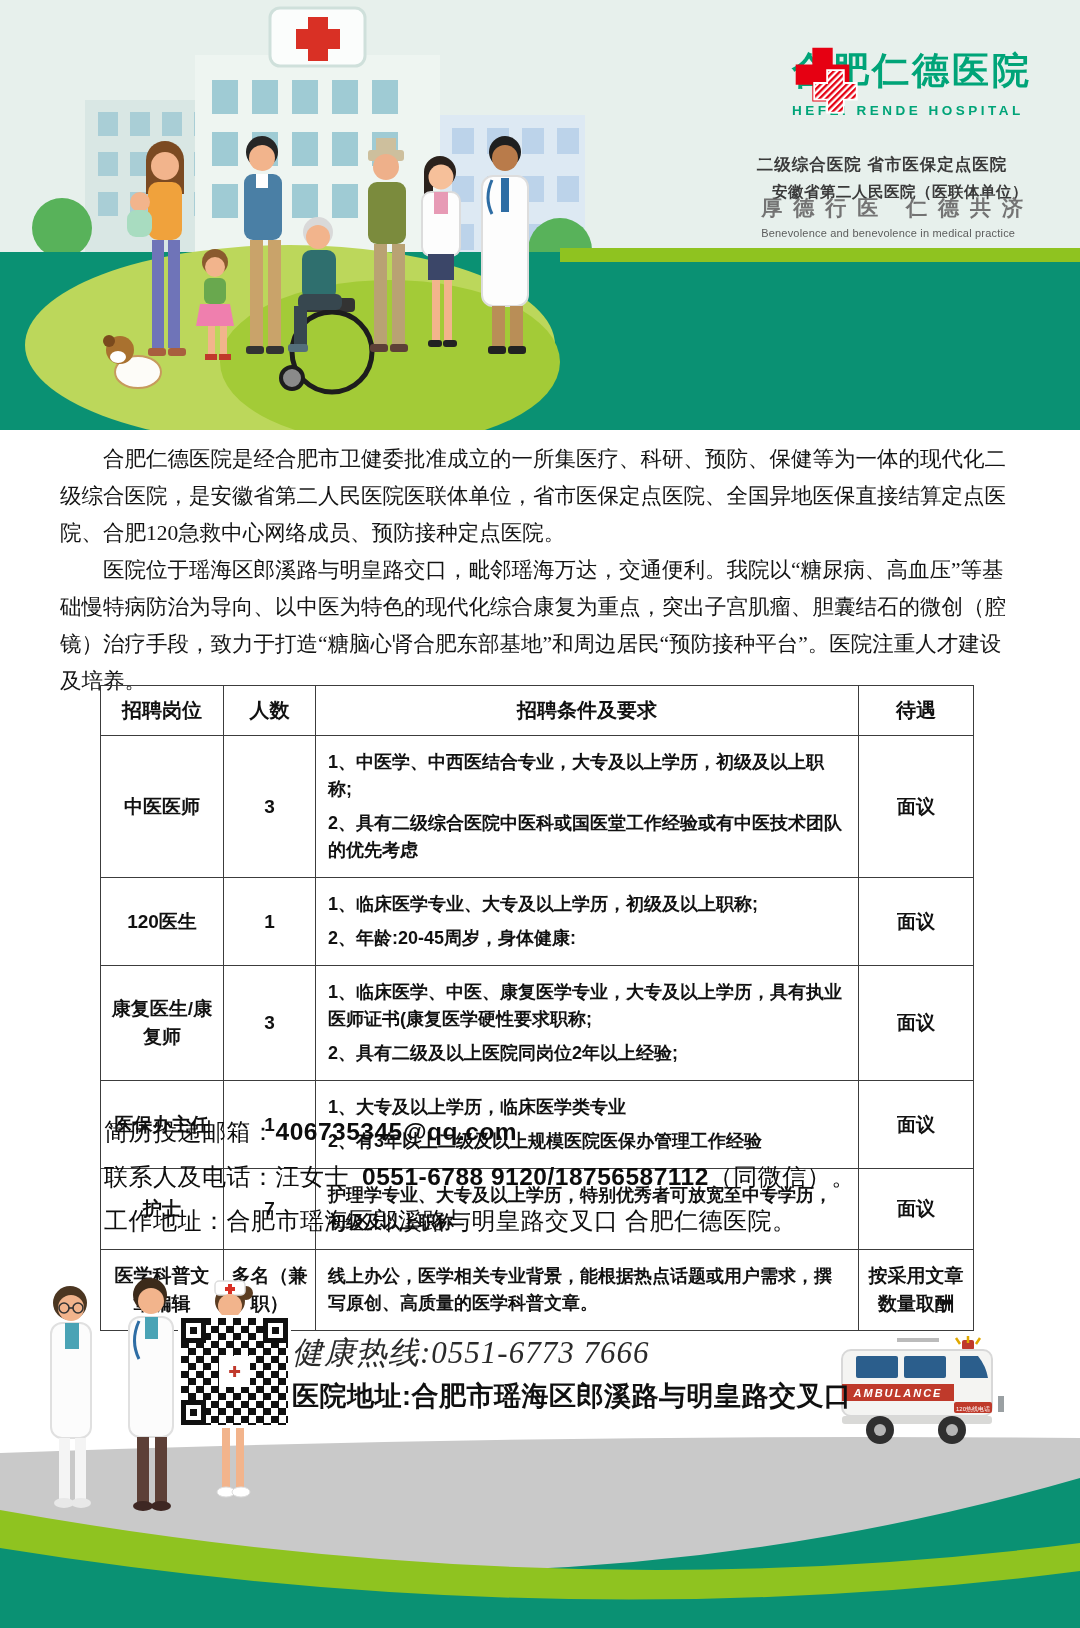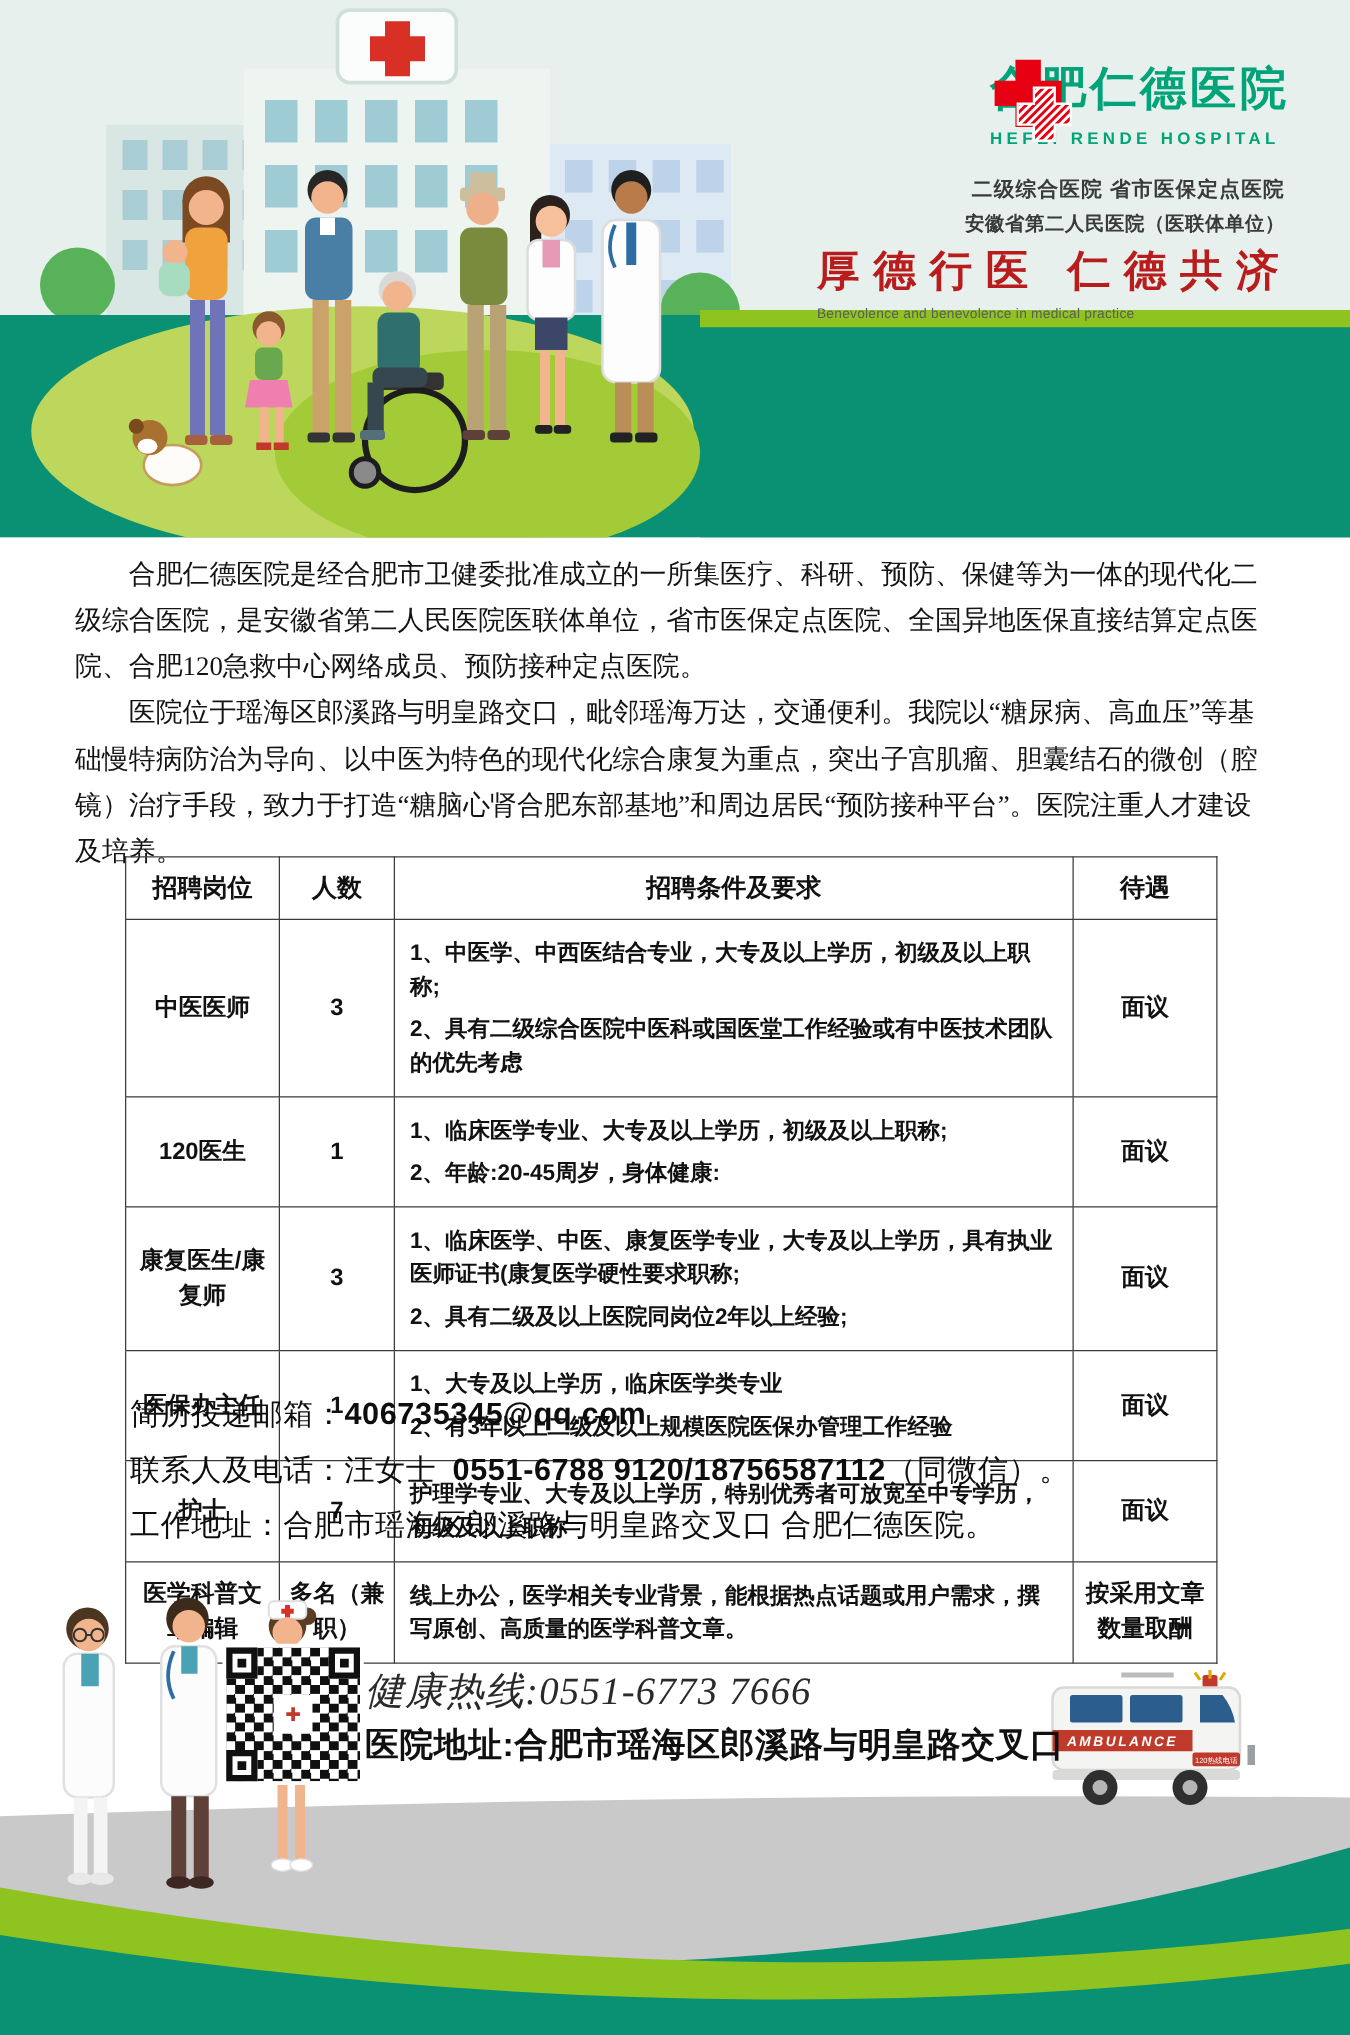--- a/index.html
+++ b/index.html
@@ -8,25 +8,25 @@
     position:relative; width:1080px; height:1628px; margin:0 auto;
     background:#ffffff; overflow:hidden;
     font-family:"Liberation Sans","DejaVu Sans",sans-serif; color:#111;
   }
   
   .header-band { position:absolute; top:0; left:0; width:1080px; height:430px; background:#e7f0ec; }
   .header-band svg { position:absolute; top:0; left:0; }
   .logo-block { position:absolute; top:46px; right:48px; display:flex; align-items:flex-start; gap:14px; }
   .logo-text .cn { font-size:37px; font-weight:800; color:#00a478; letter-spacing:3px; }
   .logo-text .en { font-size:13.5px; font-weight:700; color:#00a478; letter-spacing:3.5px; margin-top:7px; }
-  .badges { position:absolute; top:141px; right:52px; text-align:right; color:#3a3a3a; }
+  .badges { position:absolute; top:154px; right:52px; text-align:center; color:#3a3a3a; }
   .badges .b1 { font-size:16.5px; font-weight:600; letter-spacing:1px; }
   .badges .b2 { font-size:15.5px; font-weight:600; letter-spacing:0.5px; margin-top:6px;margin-left:36px; }
   .slogan-block { position:absolute; top:194px; right:46px; text-align:left; }
-  .slogan-cn { font-size:34px; color:#b91c1c; font-weight:600; letter-spacing:11px; }
+  .slogan-cn { font-size:21px; color:#737373; font-weight:600; letter-spacing:11px; }
   .slogan-en { font-size:11px; color:#5c5c5c; margin-top:5px; letter-spacing:0.2px; }
   .title-block { position:absolute; top:272px; left:560px; width:520px; text-align:center; color:#fff; }
   .title-cn { font-size:88px; font-weight:900; letter-spacing:5px; line-height:1.0; }
   .title-pinyin { font-size:23px; font-weight:700; letter-spacing:9px; margin-top:12px; font-family:"Liberation Serif","DejaVu Serif",serif; }
   
   .intro { position:absolute; top:441px; left:60px; width:962px;
     font-family:"Liberation Serif","DejaVu Serif",serif;
     font-size:21.5px; line-height:37px; color:#141414; }
   .intro p { text-indent:2em; }
   

